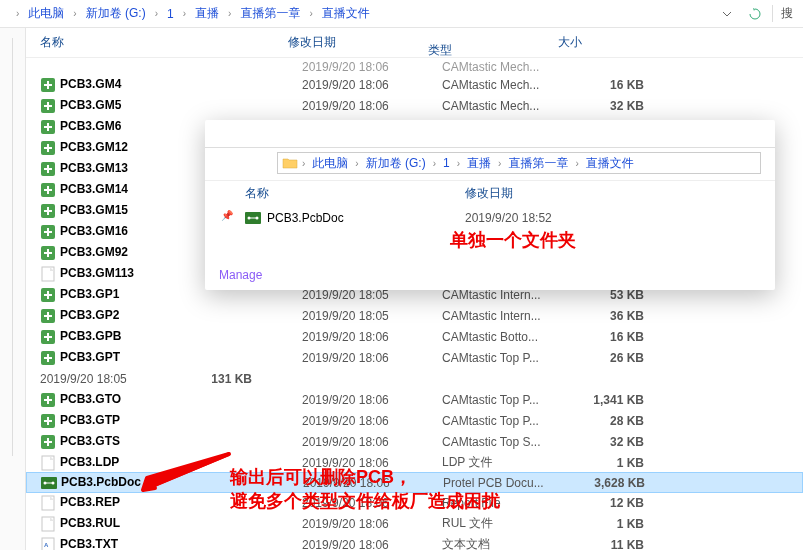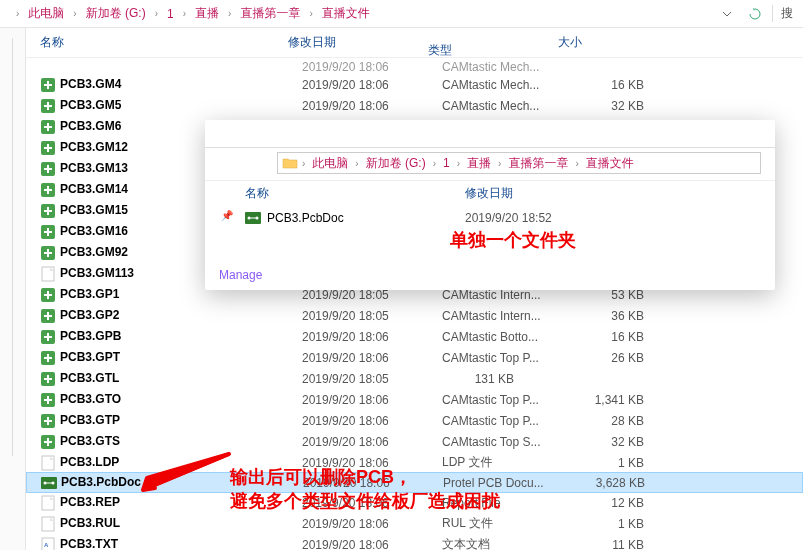--- a/index.html
+++ b/index.html
@@ -1,19 +1,19 @@
 <!DOCTYPE html>
 <html><head>
 <meta charset="utf-8">
 <style>
   * { box-sizing: border-box; margin: 0; padding: 0; font-family: "Microsoft YaHei", "Segoe UI", sans-serif; }
   body { width: 803px; height: 550px; background: #fff; font-size: 12px; color: #000; overflow: hidden; position: relative; }
 
   .topbar { display: flex; align-items: center; height: 28px; border-bottom: 1px solid #e5e5e5; padding-left: 14px; gap: 4px; }
-  .crumb { color: #be185d; padding: 2px 3px; cursor: pointer; }
+  .crumb { color: #1d4ed8; padding: 2px 3px; cursor: pointer; }
   .sep { color: #888; font-size: 10px; padding: 0 2px; }
   .topbar-right { margin-left: auto; display:flex; align-items:center; gap:6px; padding-right:10px; color:#555;}
   .top-btn { width:22px; height:22px; display:flex; align-items:center; justify-content:center; border:1px solid transparent;}
   .search-stub{ border-left:1px solid #ddd; padding-left:8px;}
 
   .content { position:absolute; top:28px; left:0; right:0; bottom:0; display:flex; }
   .sidebar { width: 26px; border-right:1px solid #e5e5e5; background:#fafafa;}
   .sidebar .vline{ width:1px; height:80%; background:#ddd; margin-left:12px; margin-top:10px;}
 
   .main { flex:1; display:flex; flex-direction:column; }
@@ -23,21 +23,21 @@
   .col-type { width:130px;margin-top:16px;}
   .col-size { width:90px;}
   .header-row span{ display:inline-block; }
 
   .rows { flex:1; overflow:hidden; padding-top:2px;}
   .row { display:flex; align-items:center; height:21px; padding-left:14px;}
   .row.selected{ background:#cce8ff; border:1px solid #99d1ff; margin:-1px 0;}
   .cell-name { width:262px; display:flex; align-items:flex-start; gap:4px; white-space:nowrap; overflow:hidden;font-weight:bold;}
   .cell-date { width:140px; color:#555;}
   .cell-type { width:130px; color:#555; white-space:nowrap; overflow:hidden; text-overflow:ellipsis;}
-  .cell-size { width:90px; color:#555; text-align:right; padding-right:18px;}
+  .cell-size { width:90px; color:#555; text-align:right; padding-right:18px;font-weight:bold;}
 
   .icon { width:16px; height:16px; display:inline-flex; align-items:center; justify-content:center; flex-shrink:0;}
   .icon-camt svg rect.bg{ fill:#49a04c; }
   .icon-camt svg path.plus{ fill:#fff; }
   .icon-file svg rect{ fill:#fff; stroke:#c7c7c7;}
   .icon-file svg path.fold{ fill:#e6e6e6;}
   .icon-pcb svg rect{ fill:#2f7d2d;}
   .icon-pcb svg circle{ fill:#fff;}
   .icon-pcb svg line{ stroke:#fff; stroke-width:1;}
   .icon-txt svg rect{ fill:#fff; stroke:#c7c7c7;}
@@ -308,29 +308,20 @@
                 <path class="plus" d="M7 4h2v3h3v2h-3v3h-2v-3h-3v-2h3z"></path>
               </svg>
             </span>
             <span>PCB3.GPT</span>
           </span>
           <span class="cell-date">2019/9/20 18:06</span>
           <span class="cell-type">CAMtastic Top P...</span>
           <span class="cell-size">26 KB</span>
         </div>
         <div class="row">
-          <span class="cell-name">
-            <span class="icon icon-camt">
-              <svg width="16" height="16">
-                <rect class="bg" x="1" y="1" width="14" height="14" rx="2"></rect>
-                <path class="plus" d="M7 4h2v3h3v2h-3v3h-2v-3h-3v-2h3z"></path>
-              </svg>
-            </span>
-            <span>PCB3.GTL</span>
-          </span>
           <span class="cell-date">2019/9/20 18:05</span>
           <span class="cell-size">131 KB</span>
         </div>
         <div class="row">
           <span class="cell-name">
             <span class="icon icon-camt">
               <svg width="16" height="16">
                 <rect class="bg" x="1" y="1" width="14" height="14" rx="2"></rect>
                 <path class="plus" d="M7 4h2v3h3v2h-3v3h-2v-3h-3v-2h3z"></path>
               </svg>

